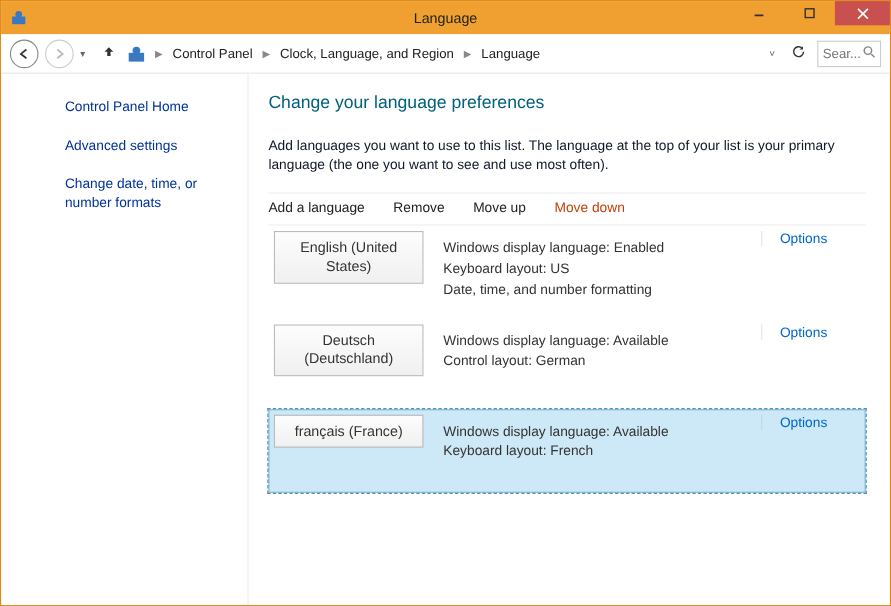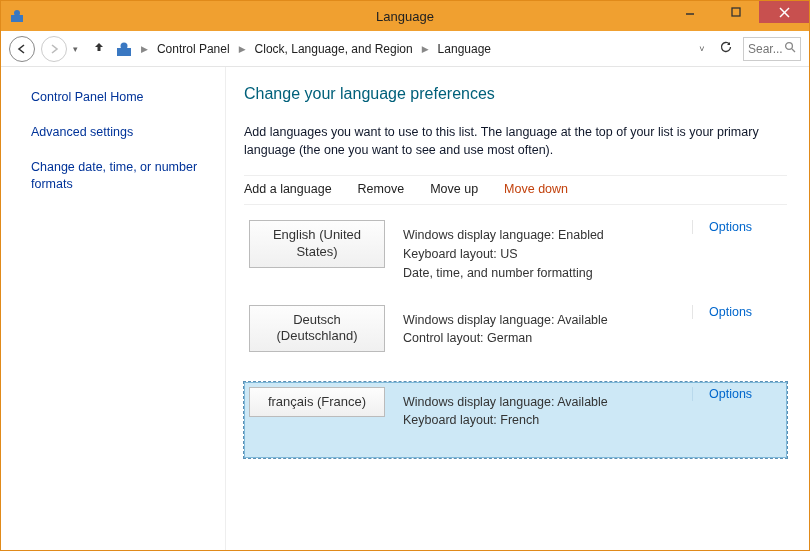--- a/index.html
+++ b/index.html
@@ -77,20 +77,21 @@
     border-right: 1px solid #eee;
   }
   .sidebar a, .sidebar .side-link {
     display: block;
     color: #003399;
     font-size: 12.5px;
     margin-bottom: 18px;
     text-decoration: none;
     line-height: 1.35;
     cursor: pointer;
+    margin-left: 28px;
   }
   .content {
     flex: 1;
     padding: 18px 22px 10px 18px;
   }
   .content h1 {
     color: #00607a;
     font-size: 16px;
     font-weight: 400;
     margin-bottom: 20px;
@@ -101,21 +102,20 @@
     line-height: 1.45;
     margin-bottom: 16px;
   }
   .toolbar {
     display: flex;
     gap: 26px;
     padding: 6px 0 8px;
     border-top: 1px solid #eee;
     border-bottom: 1px solid #eee;
     font-size: 12.5px;
-    margin-bottom: 10px;
     text-align: center;
   }
   .tool-item { color: #222; cursor: pointer; }
   .tool-item.disabled { color: #c2410c; cursor: default; }
   .lang-list { }
   .lang-row {
     display: flex;
     align-items: flex-start;
     border: 1px solid transparent;
     padding: 4px;

